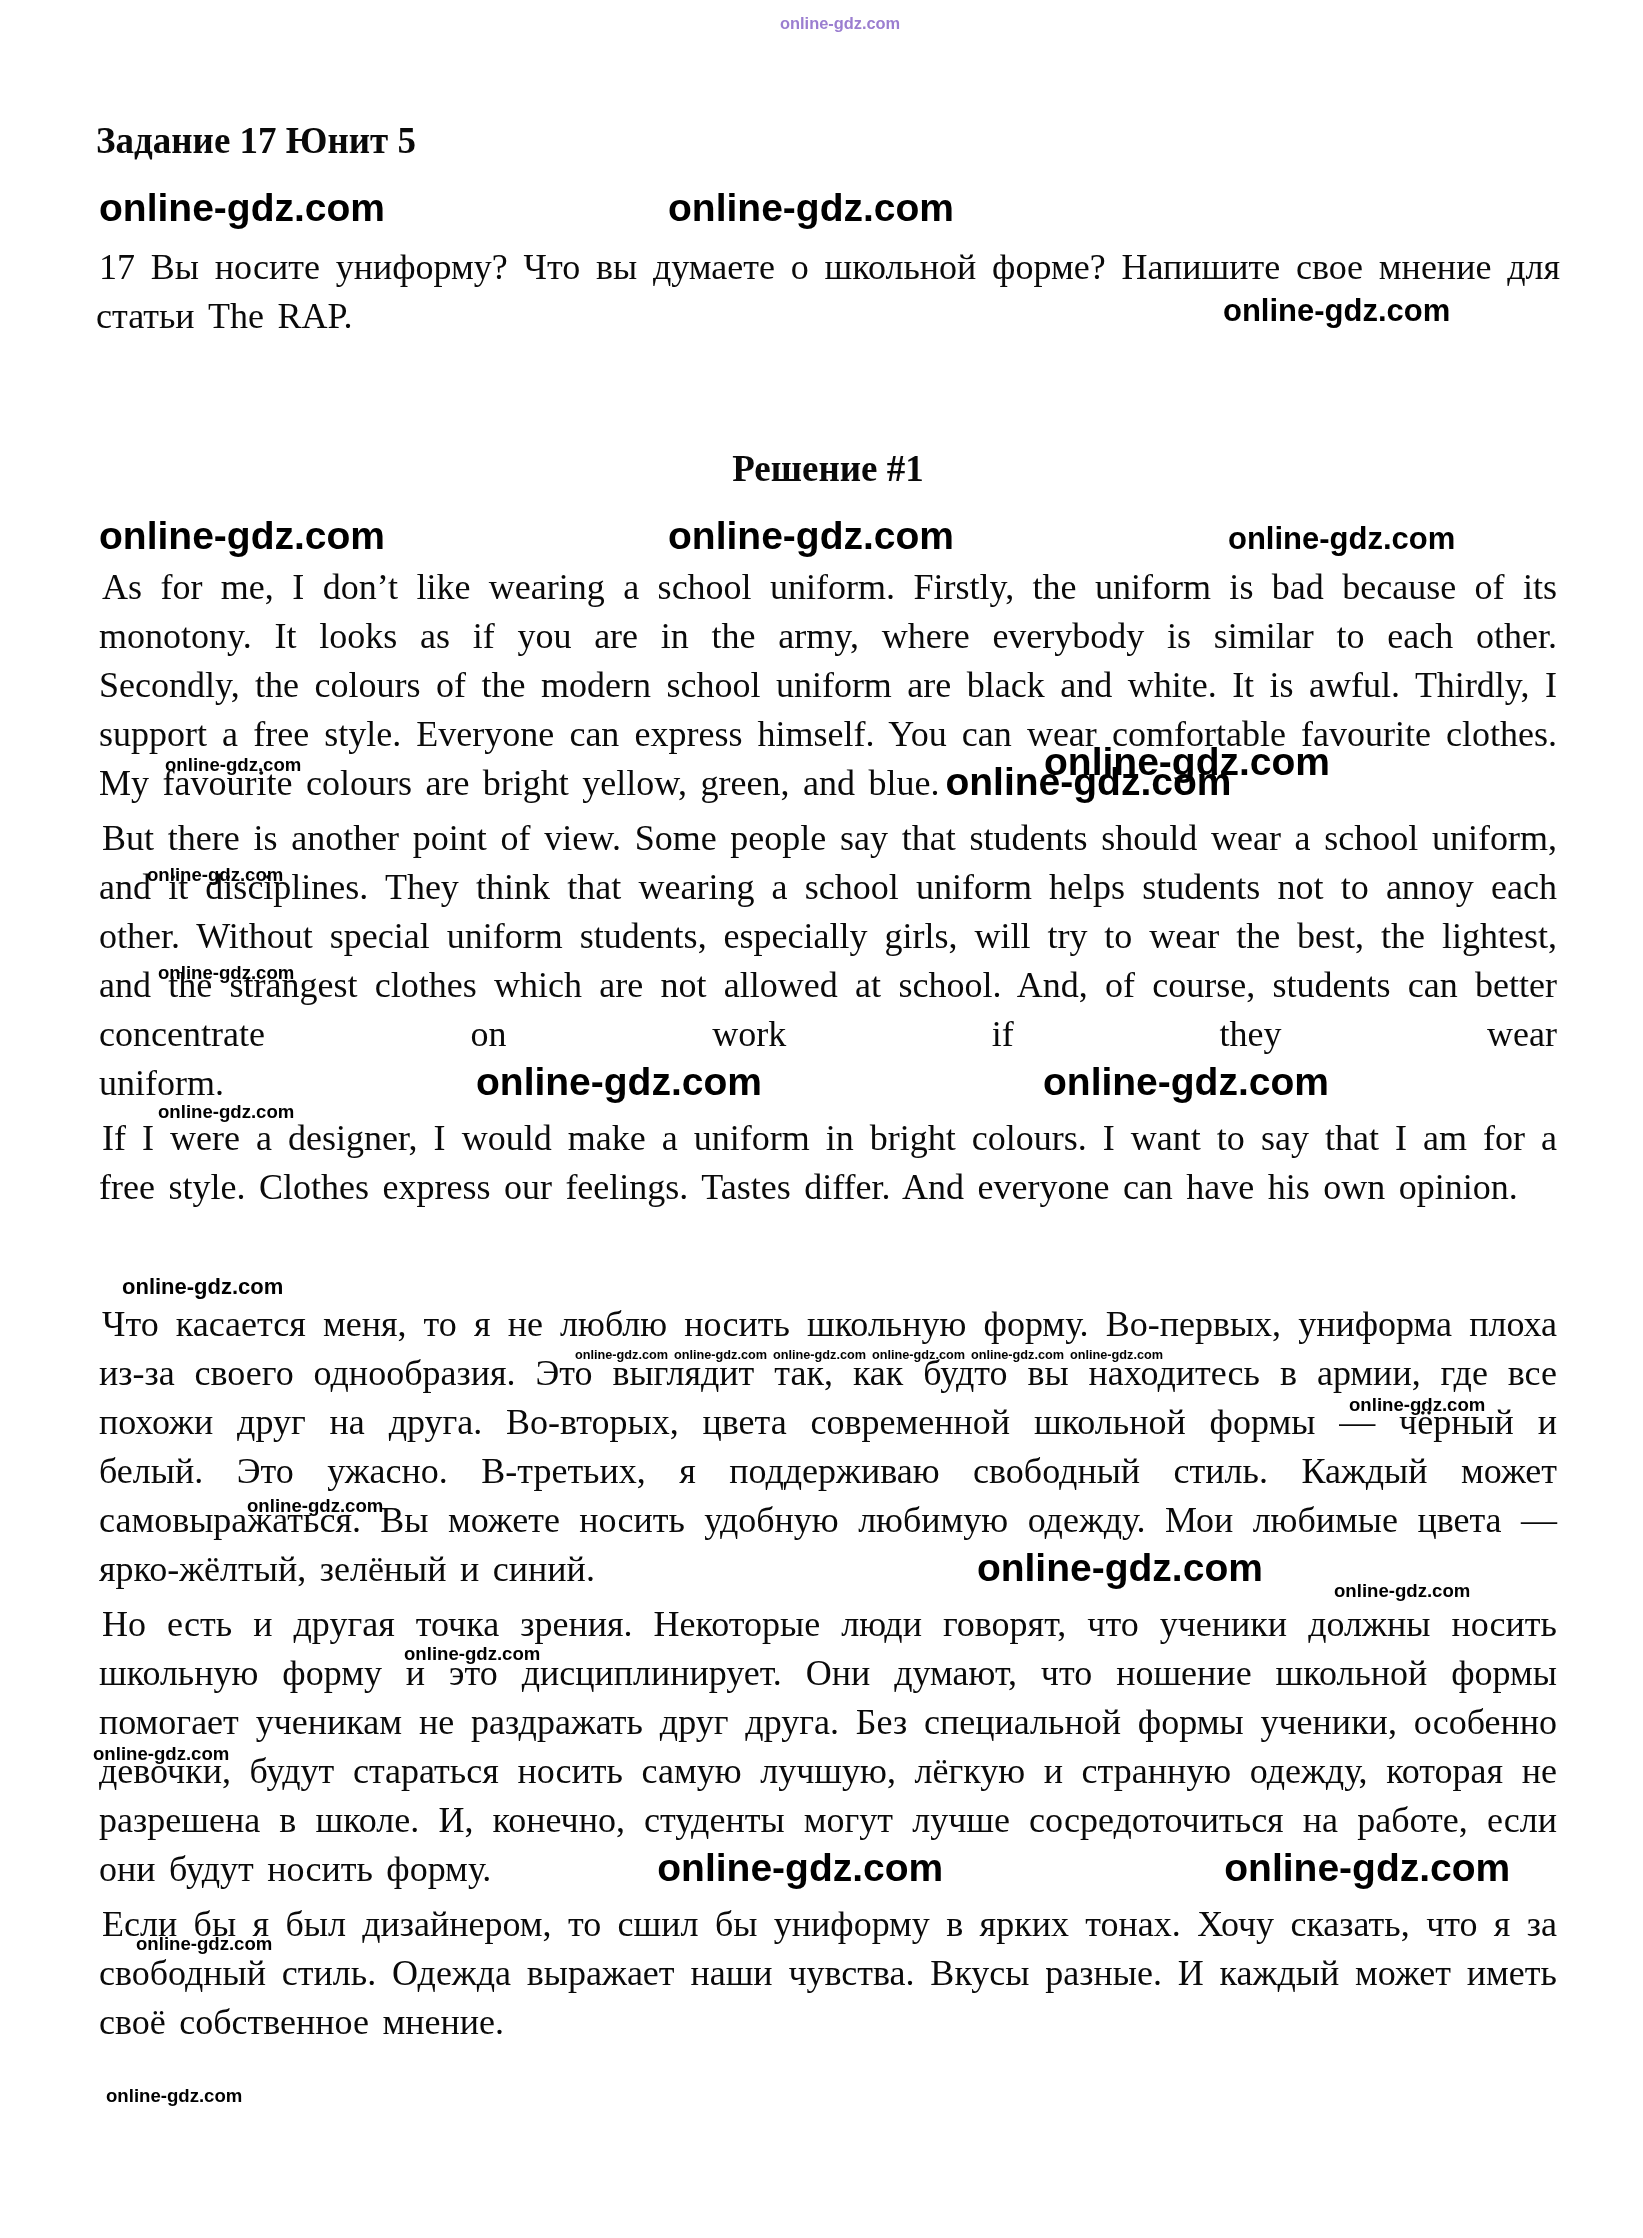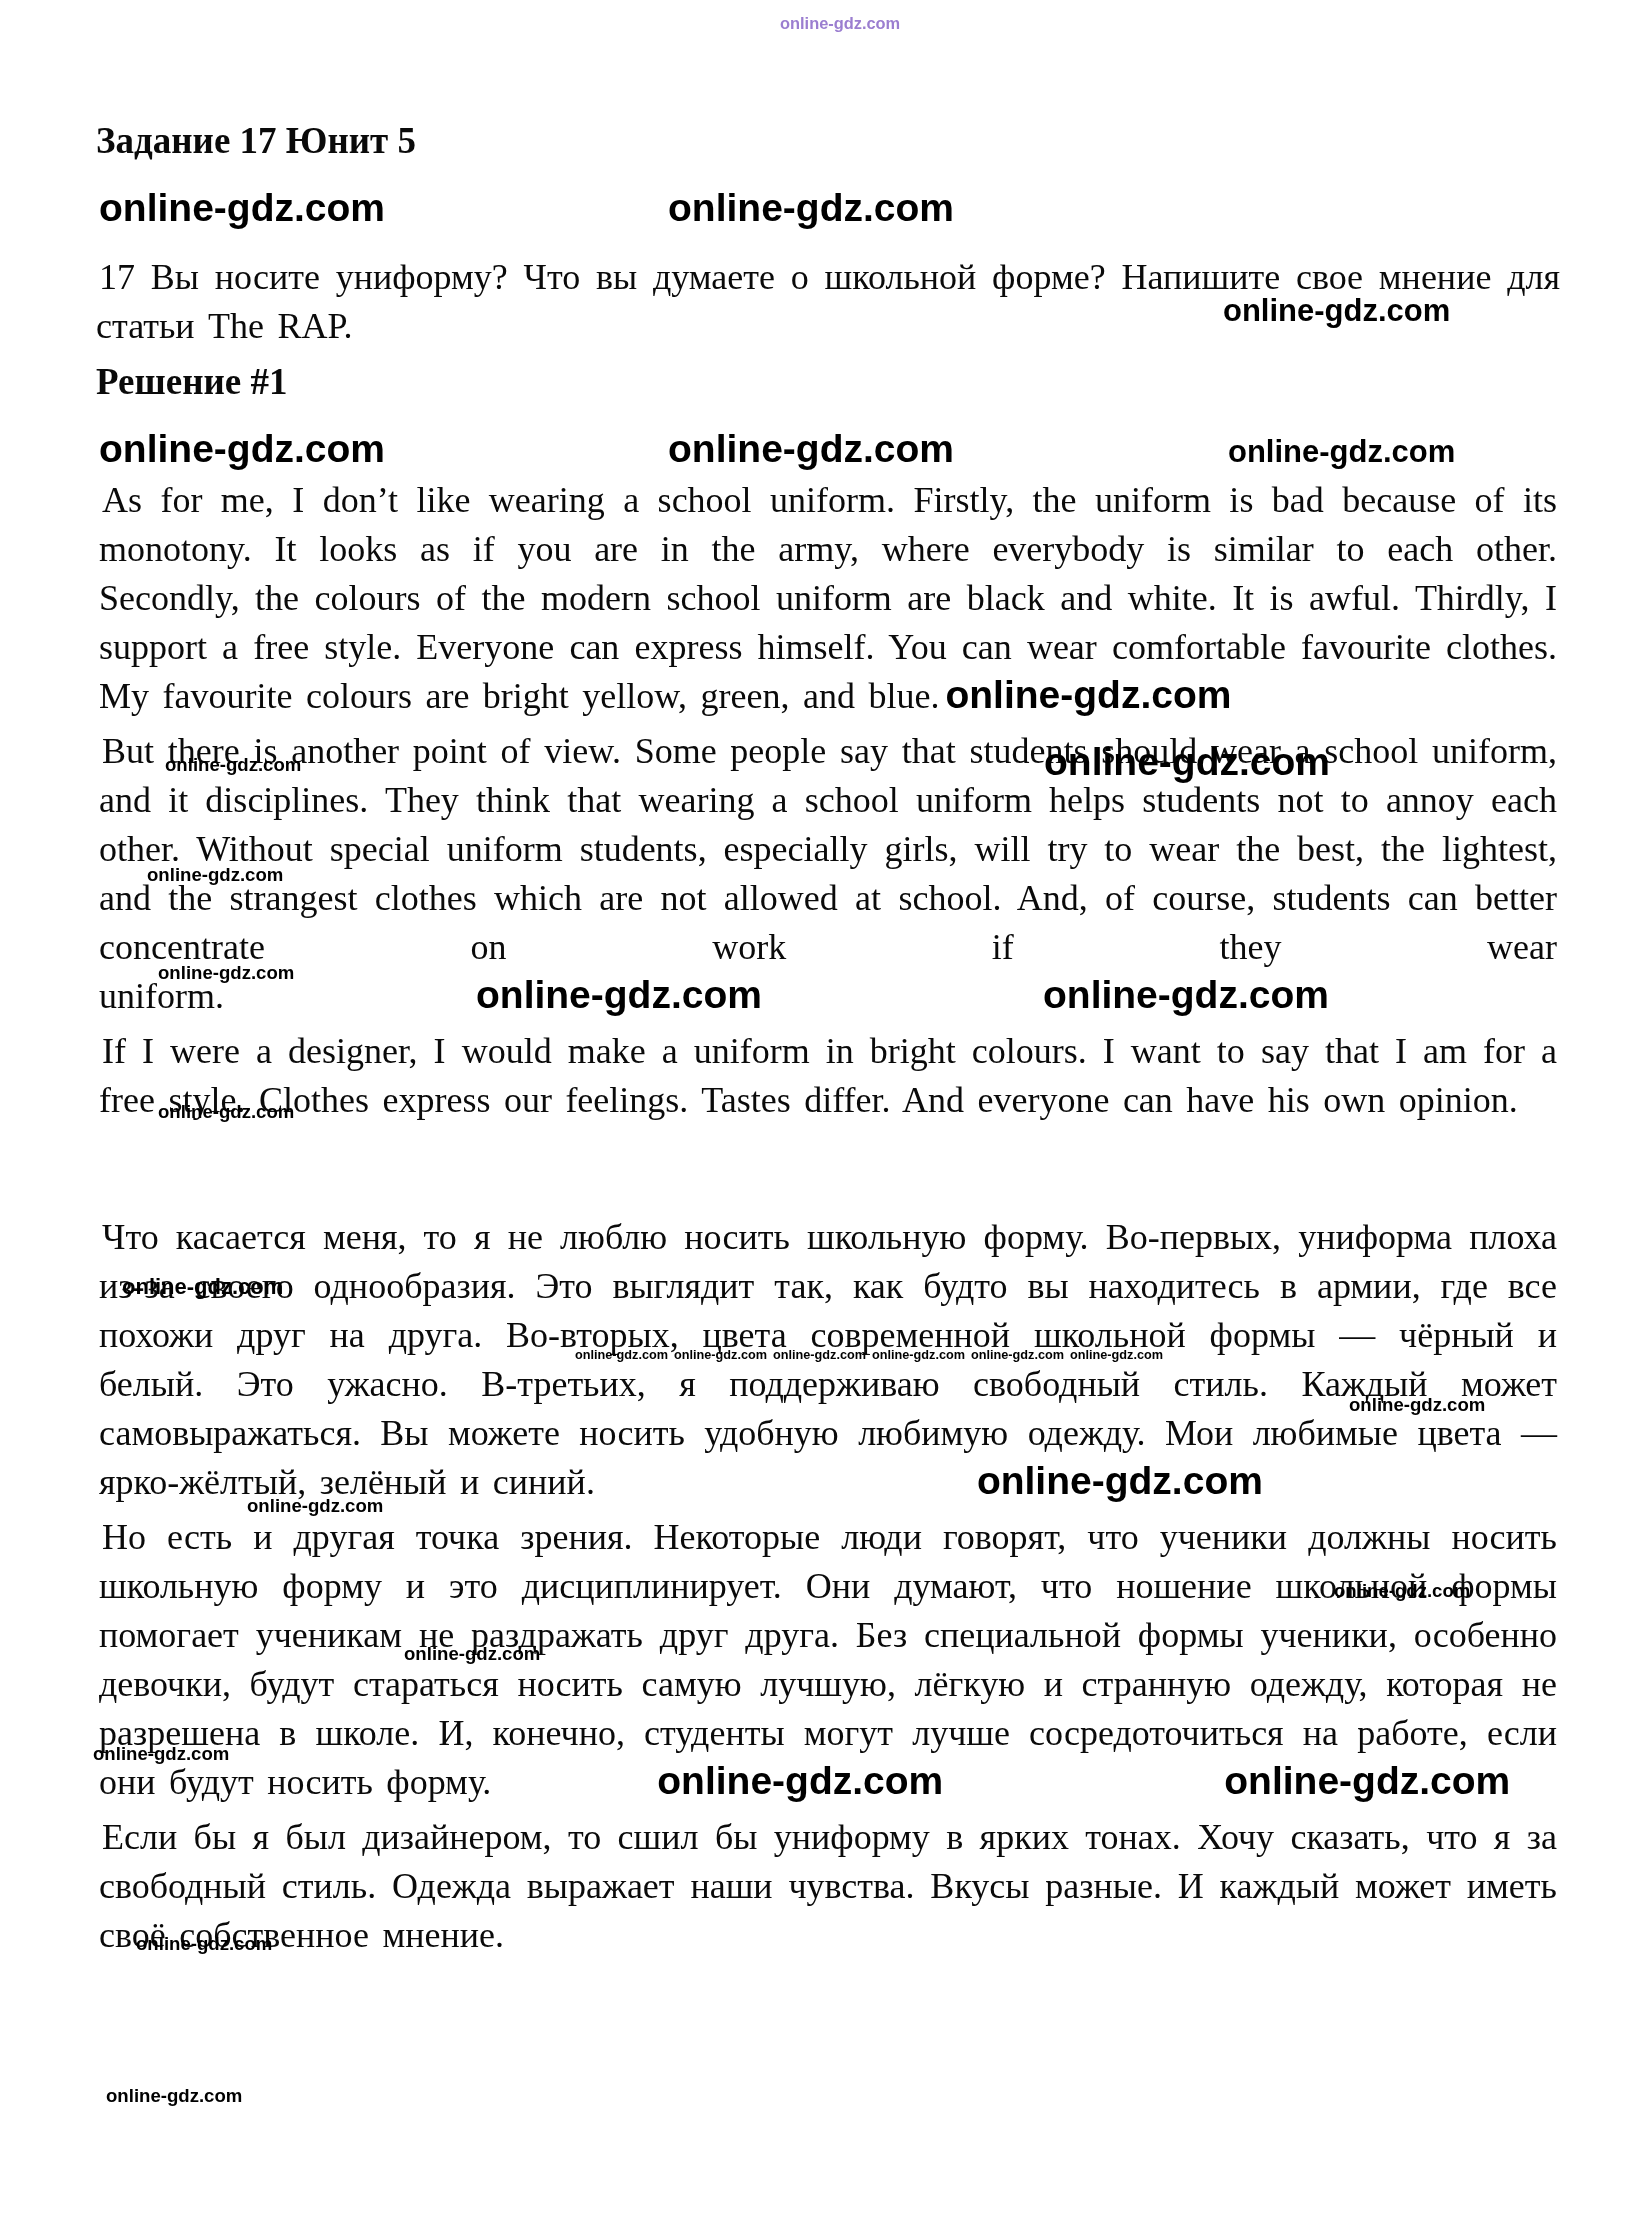--- a/index.html
+++ b/index.html
@@ -17,28 +17,30 @@
 
   .title {
     font-size:37px;
     font-weight:bold;
     line-height:49px;
   }
   .solution-label {
     font-size:37px;
     font-weight:bold;
     line-height:49px;
+    margin-top:97px;
+    text-align:center;
   }
   .body-text {
     font-size:36px;
     line-height:49px;
     text-align:justify;
     word-spacing:4.5px;
   }
-  .task-block { margin-top:21px; }
+  .task-block { margin-top:11px; }
   .russian-block { margin-top:76px; }
 
   
   .wm {
     font-family:"Liberation Sans", sans-serif;
     font-weight:bold;
     color:#000000;
     white-space:nowrap;
     word-spacing:0;
   }

